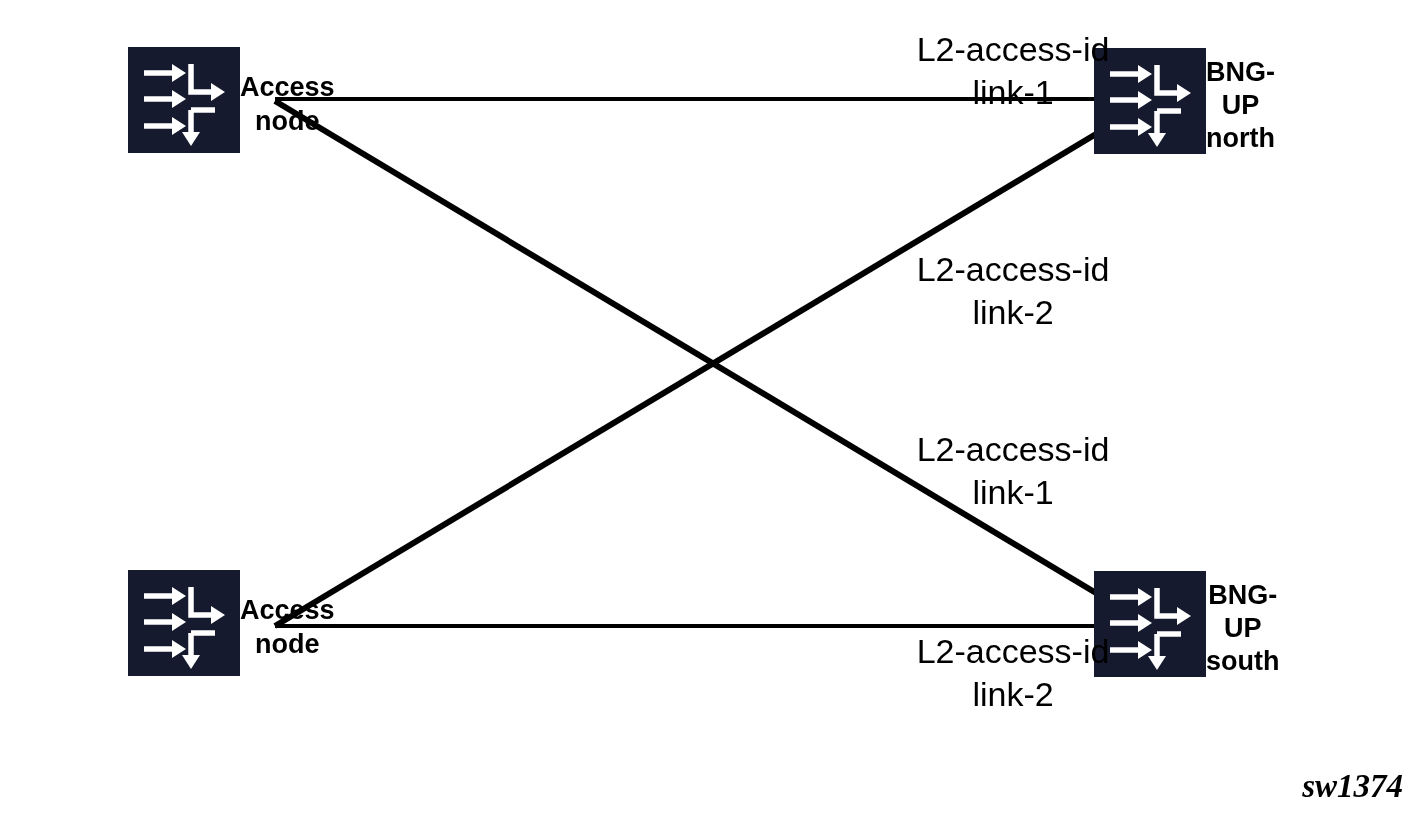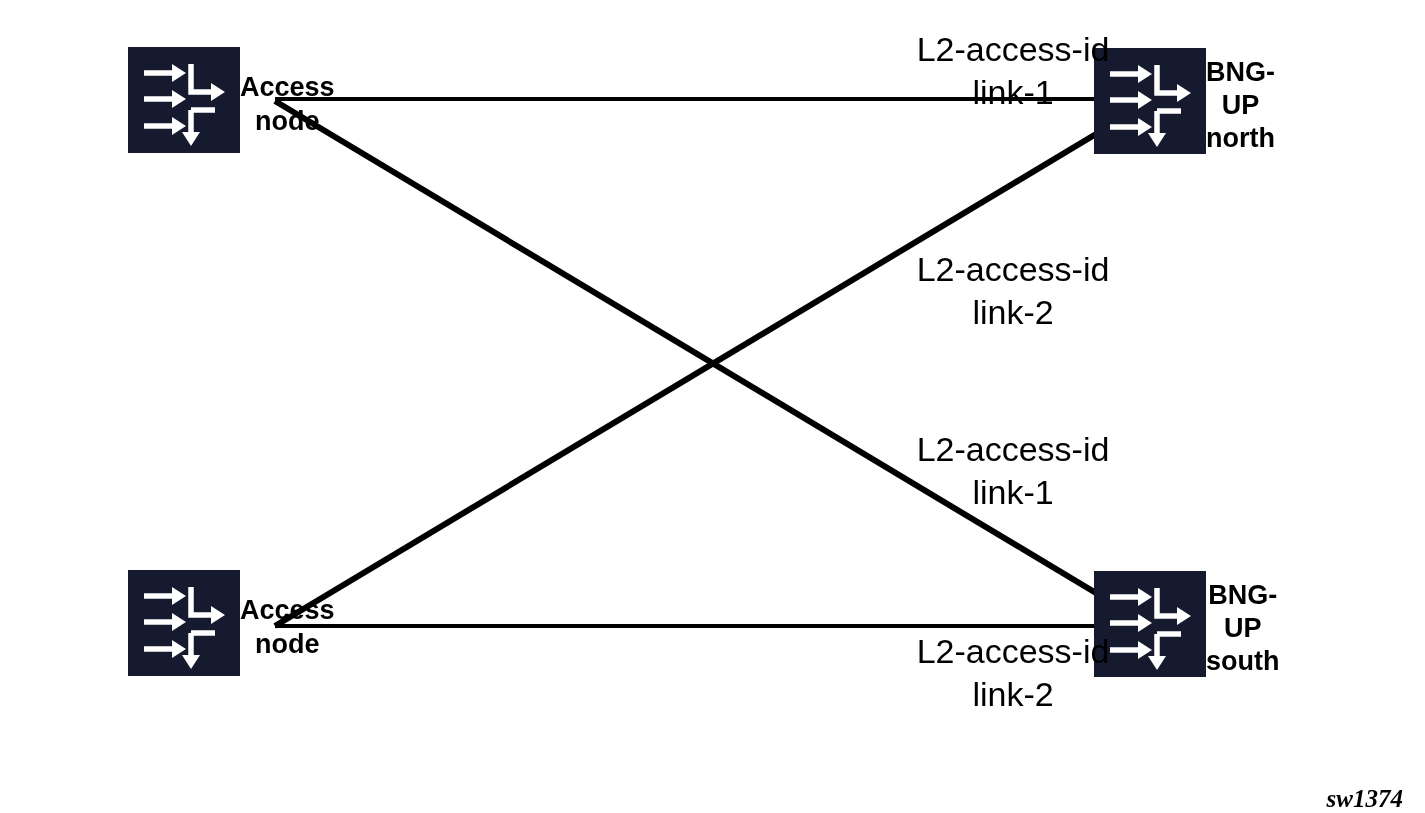--- a/index.html
+++ b/index.html
@@ -71,25 +71,25 @@
   }
   #link-label-0 { left: 863px; top: 28px;  }
   #link-label-1 { left: 863px; top: 248px; }
   #link-label-2 { left: 863px; top: 428px; }
   #link-label-3 { left: 863px; top: 630px; }
 
   
   #watermark {
     position: absolute;
     right: 22px;
-    bottom: 0;
+    bottom: 8px;
     font-family: "Liberation Serif", serif;
     font-style: italic;
     font-weight: bold;
-    font-size: 25px;
+    font-size: 33px;
     color: #000000;
   }
 </style>
 </head>
 <body>
 
 <div id="canvas">
 
   <svg id="links-layer" viewBox="0 0 1425 813" width="1425" height="813" xmlns="http://www.w3.org/2000/svg">
 

